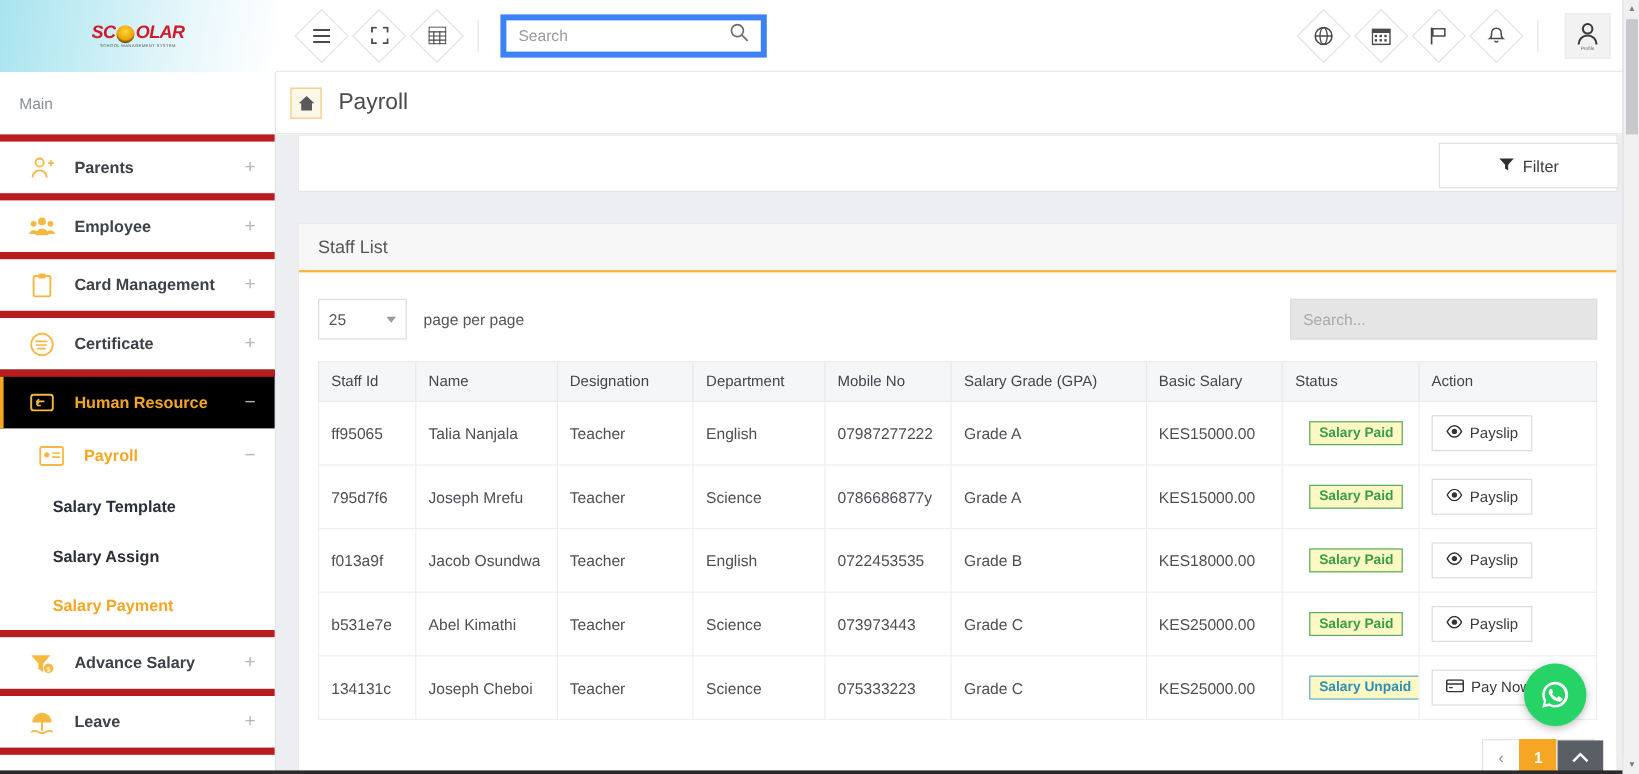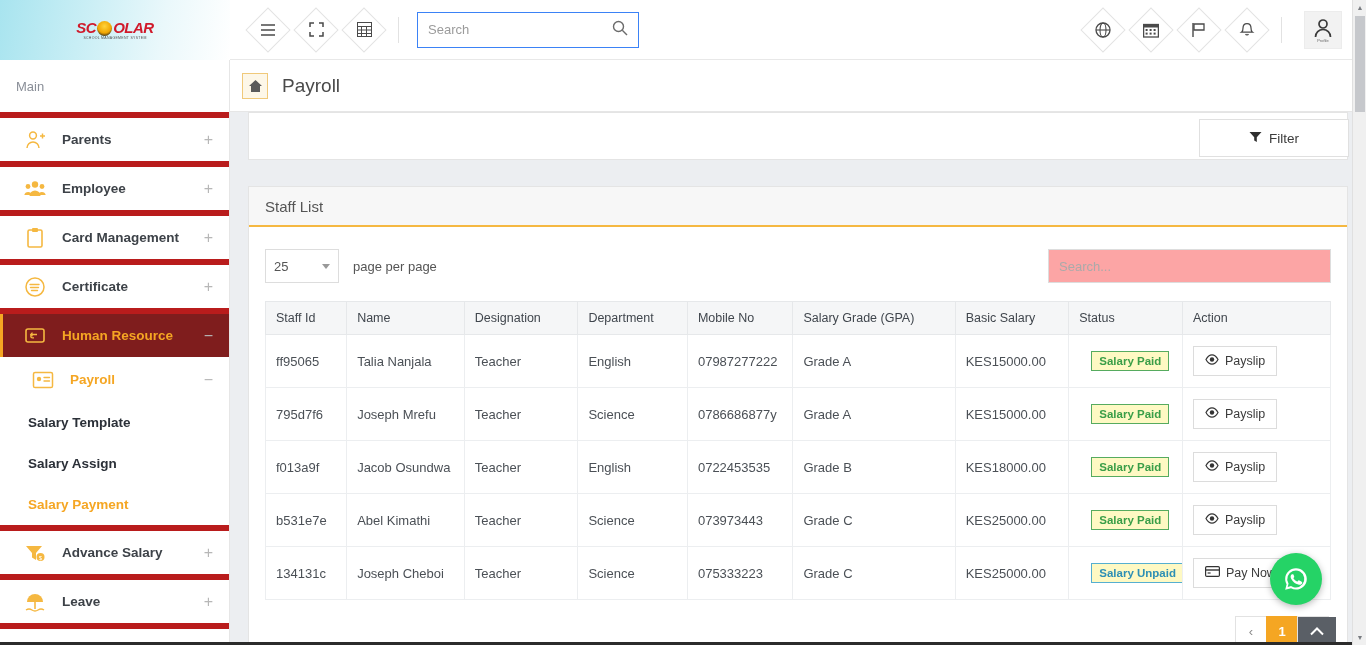--- a/index.html
+++ b/index.html
@@ -41,21 +41,21 @@
     position: relative; cursor: pointer;
   }
   .diamond::before {
     content: ""; position: absolute; inset: 6px;
     border: 1px solid #e3e3e3; transform: rotate(45deg); background: #fff;
   }
   .diamond svg, .diamond .glyph { position: relative; z-index: 2; }
   .divider-v { width: 1px; height: 26px; background: #e2e2e2; margin: 0 10px; }
 
   .search-box {
-    width: 222px; height: 36px; border: 1px solid #3b82f6; background: #fff;
+    width: 222px; height: 36px; border: 5px solid #3b82f6; background: #fff;
     display: flex; align-items: center; padding: 0 10px; margin-left: 8px;
   }
   .search-box input {
     border: 0; outline: 0; flex: 1; font-size: 13px; color: #555;
     font-family: "Liberation Sans", sans-serif; background: transparent;
   }
   .search-box input::placeholder { color: #9b9b9b; }
 
   .tb-right { margin-left: auto; display: flex; align-items: center; padding-right: 24px; }
   .avatar-btn {
@@ -77,27 +77,27 @@
   .nav-item {
     display: flex; align-items: center; height: 49px; padding: 0 16px 0 20px;
     border-top: 6px solid #b91c1c; cursor: pointer; position: relative;
   }
   .nav-ico {
     width: 30px; height: 30px; margin-right: 12px; display: flex;
     align-items: center; justify-content: center; flex: 0 0 30px;
   }
   .nav-label { font-size: 13.5px; color: #3d4248; font-weight: bold; flex: 1; }
   .nav-item.active .nav-label { color: #f5a623; }
-  .nav-item.active { background: #7f1d1d; }
+  .nav-item.active { background: #000000; }
   .nav-item.active::before {
     content: ""; position: absolute; left: 0; top: 0; bottom: 0; width: 3px; background: #f5a623;
   }
   .nav-plus { color: #b7b7b7; font-size: 16px; line-height: 1; font-weight: 300; }
   .sub-item {
-    display: flex; align-items: center; height: 41px; padding-left: 28px;
+    display: flex; align-items: center; height: 41px; padding-left: 44px;
     font-size: 13.5px; color: #2b3038; font-weight: bold; cursor: pointer;
   }
   .sub-item.current { color: #f5a623; }
   .sub-head {
     display: flex; align-items: center; height: 45px; padding: 0 16px 0 28px; cursor: pointer;
   }
   .sub-head .nav-label { color: #f5a623; }
 
   
   .content { flex: 1; display: flex; flex-direction: column; min-width: 0; background: #eceef1; }
@@ -131,21 +131,21 @@
 
   .tbl-ctrl { display: flex; align-items: center; margin-bottom: 18px; }
   .rows-select {
     width: 74px; height: 34px; border: 1px solid #ddd; background: #fff;
     display: flex; align-items: center; padding: 0 8px; font-size: 13px; color: #555; cursor: pointer;
   }
   .rows-select .val { flex: 1; }
   .caret { width: 0; height: 0; border-left: 4px solid transparent; border-right: 4px solid transparent; border-top: 5px solid #999; }
   .rows-label { font-size: 13px; color: #555; margin-left: 14px; }
   .tbl-search {
-    margin-left: auto; width: 283px; height: 34px; border: 1px solid #ddd; background: #fca5a5;
+    margin-left: auto; width: 256px; height: 34px; border: 1px solid #ddd; background: #e5e5e5;
     display: flex; align-items: center; padding: 0 10px;
   }
   .tbl-search input {
     border: 0; outline: 0; width: 100%; font-size: 13px; color: #555;
     font-family: "Liberation Sans", sans-serif; background: transparent;
   }
   .tbl-search input::placeholder { color: #aaa; }
 
   table.staff { width: 100%; border-collapse: collapse; table-layout: fixed; }
   table.staff th {

